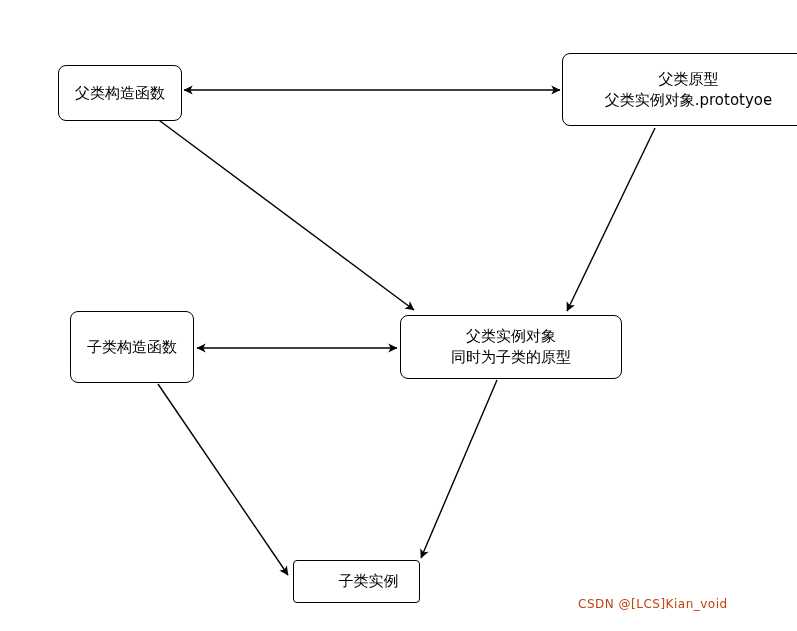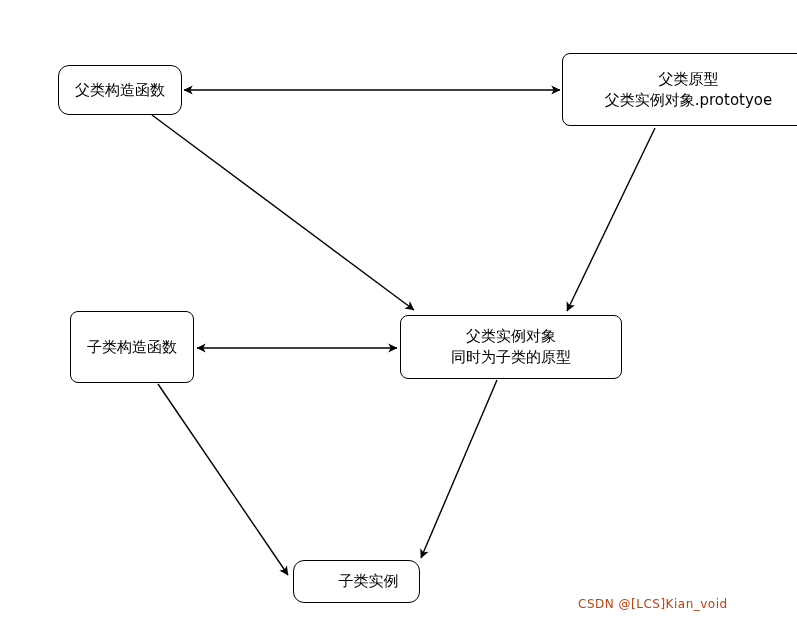--- a/index.html
+++ b/index.html
@@ -32,22 +32,22 @@
     box-sizing: border-box;
     display: flex;
     flex-direction: column;
     align-items: center;
     justify-content: center;
     text-align: center;
     font-size: 15px;
     color: #000000;
     line-height: 21px;
   }
-  .node--small-radius { border-radius: 11px; padding-left: 24px; }
-  .node-parent-constructor { left: 58px;  top: 65px;  width: 124px; height: 50px; border-radius: 11px; }
+  .node--small-radius { border-radius: 4px; padding-left: 24px; }
+  .node-parent-constructor { left: 58px;  top: 65px;  width: 124px; height: 56px; }
   .node-parent-prototype   { left: 562px; top: 53px;  width: 253px; height: 73px; }
   .node-child-constructor  { left: 70px;  top: 311px; width: 124px; height: 72px; text-align: center; }
   .node-parent-instance    { left: 400px; top: 315px; width: 222px; height: 64px; align-items: center; }
   .node-child-instance     { left: 293px; top: 560px; width: 127px; height: 43px; }
   .watermark {
     position: absolute;
     z-index: 2;
     left: 578px;
     top: 597px;
     width: 210px;

